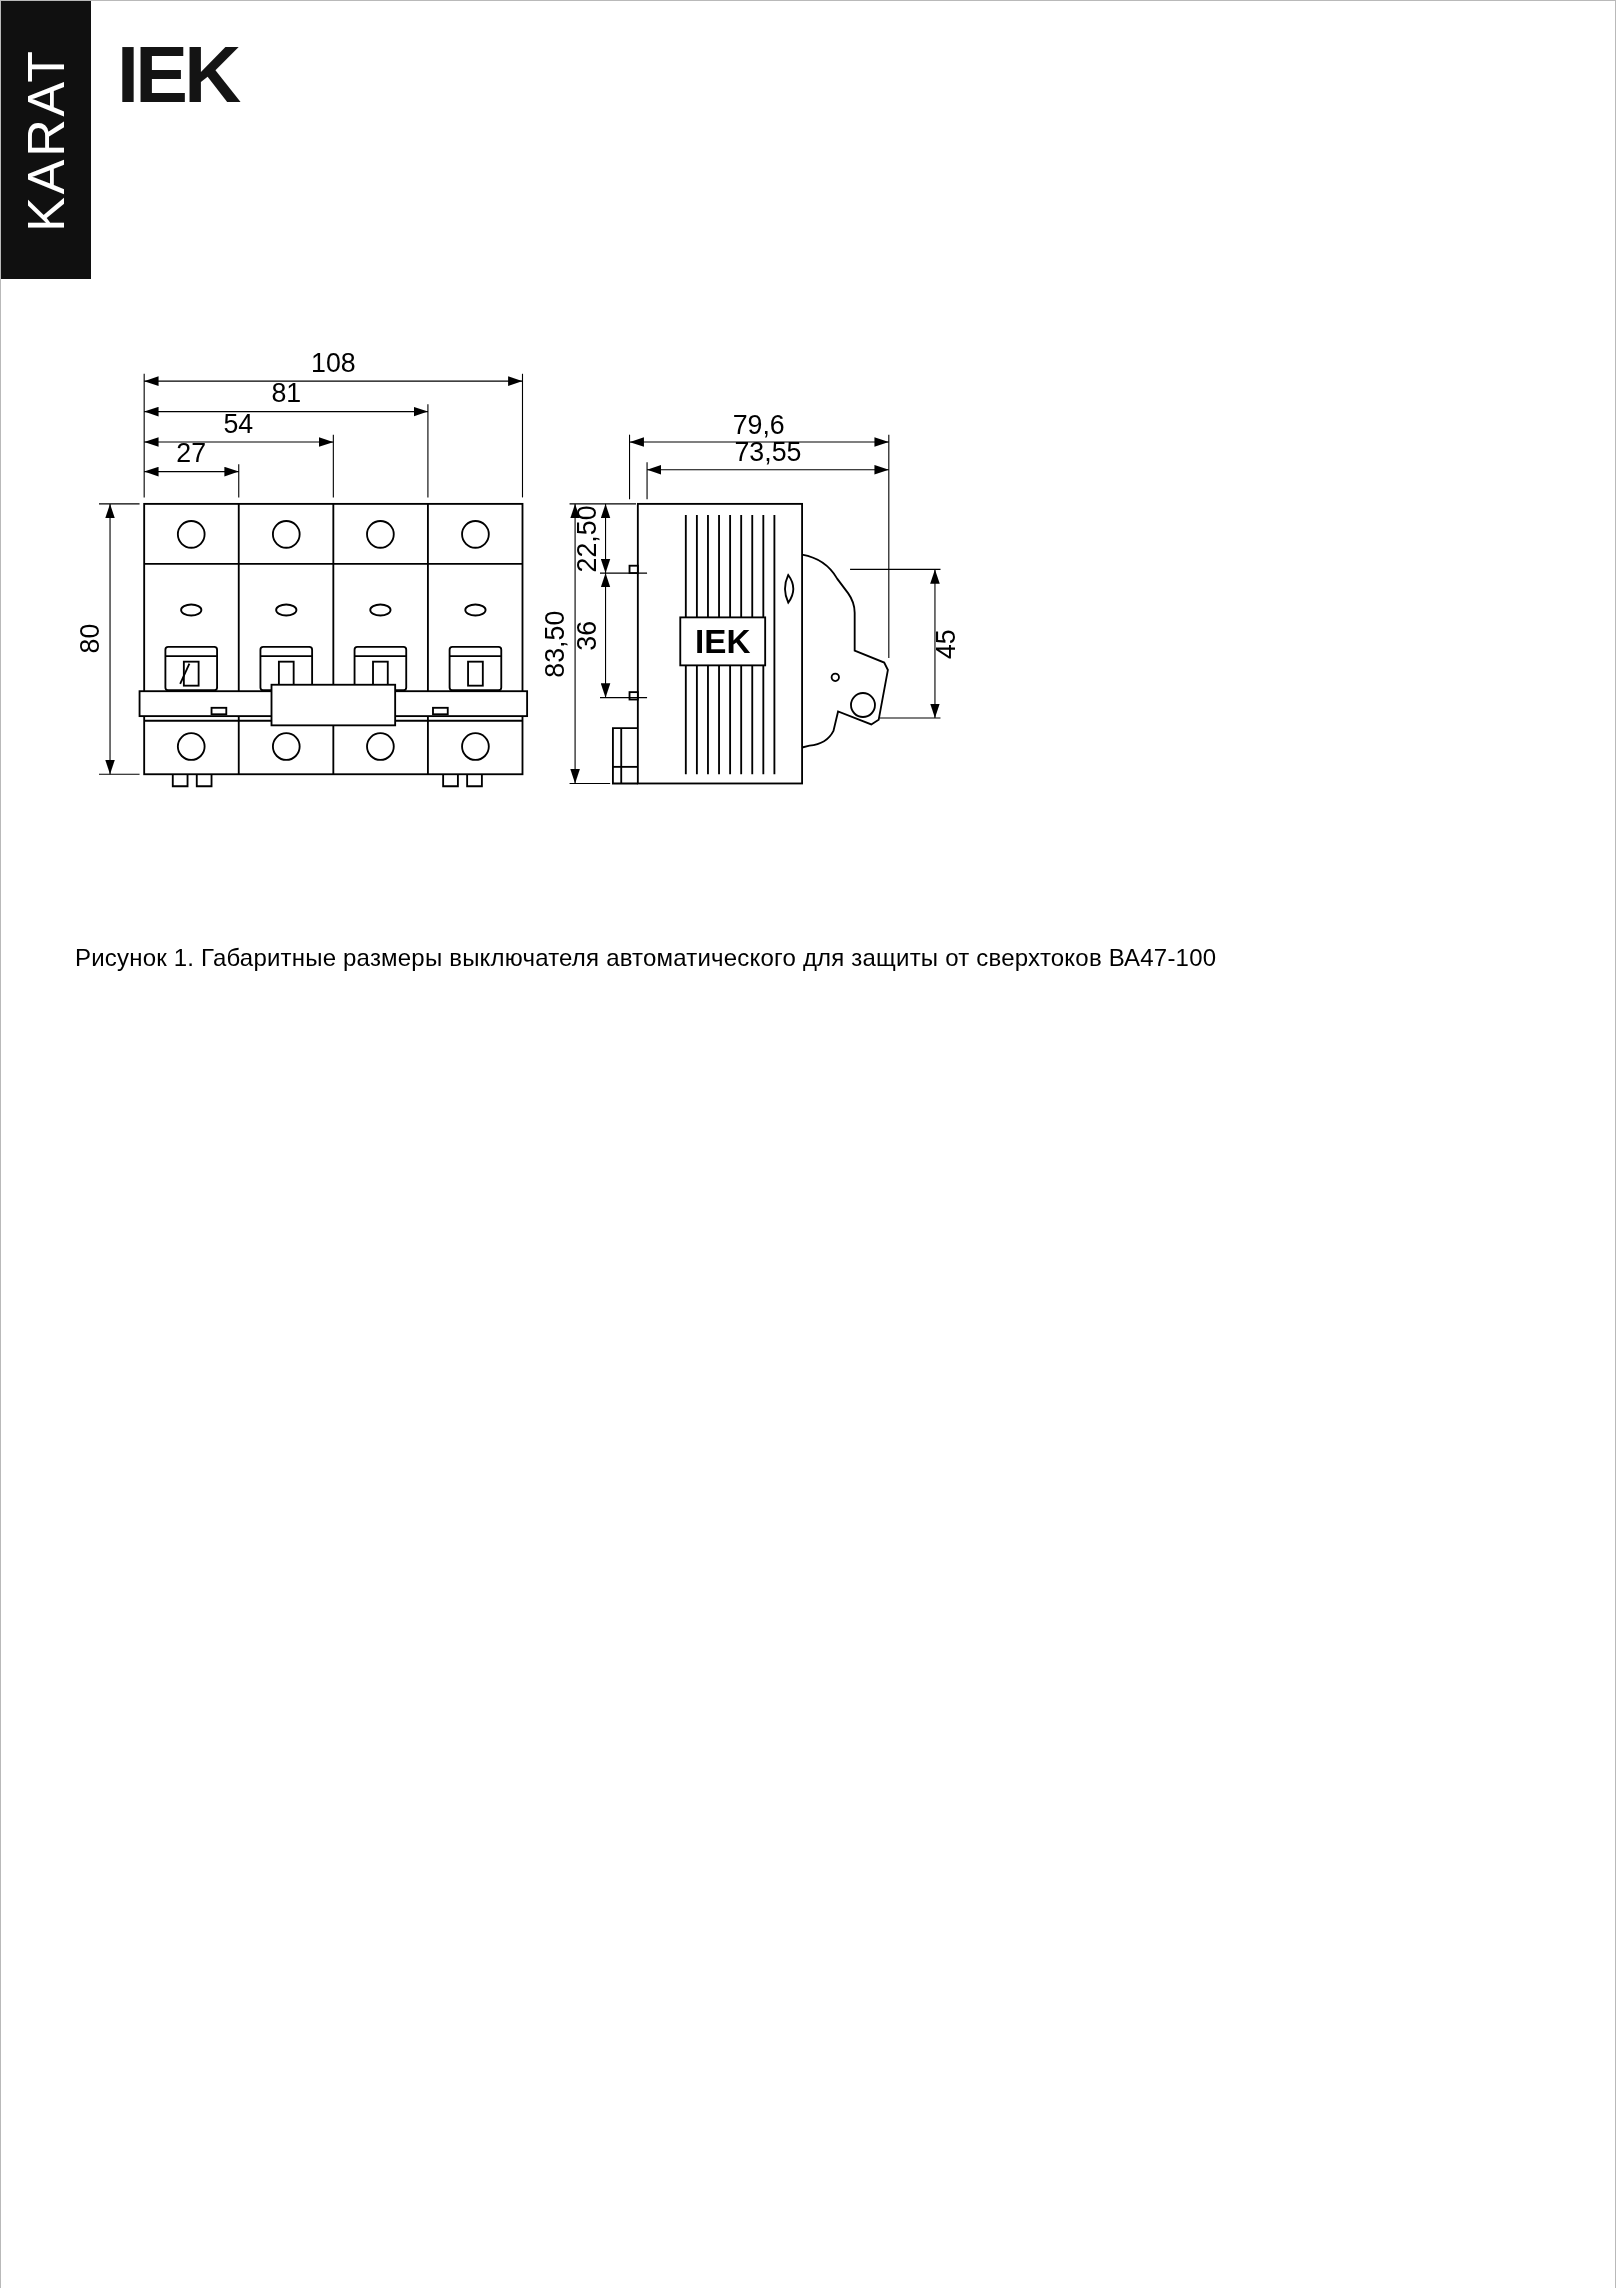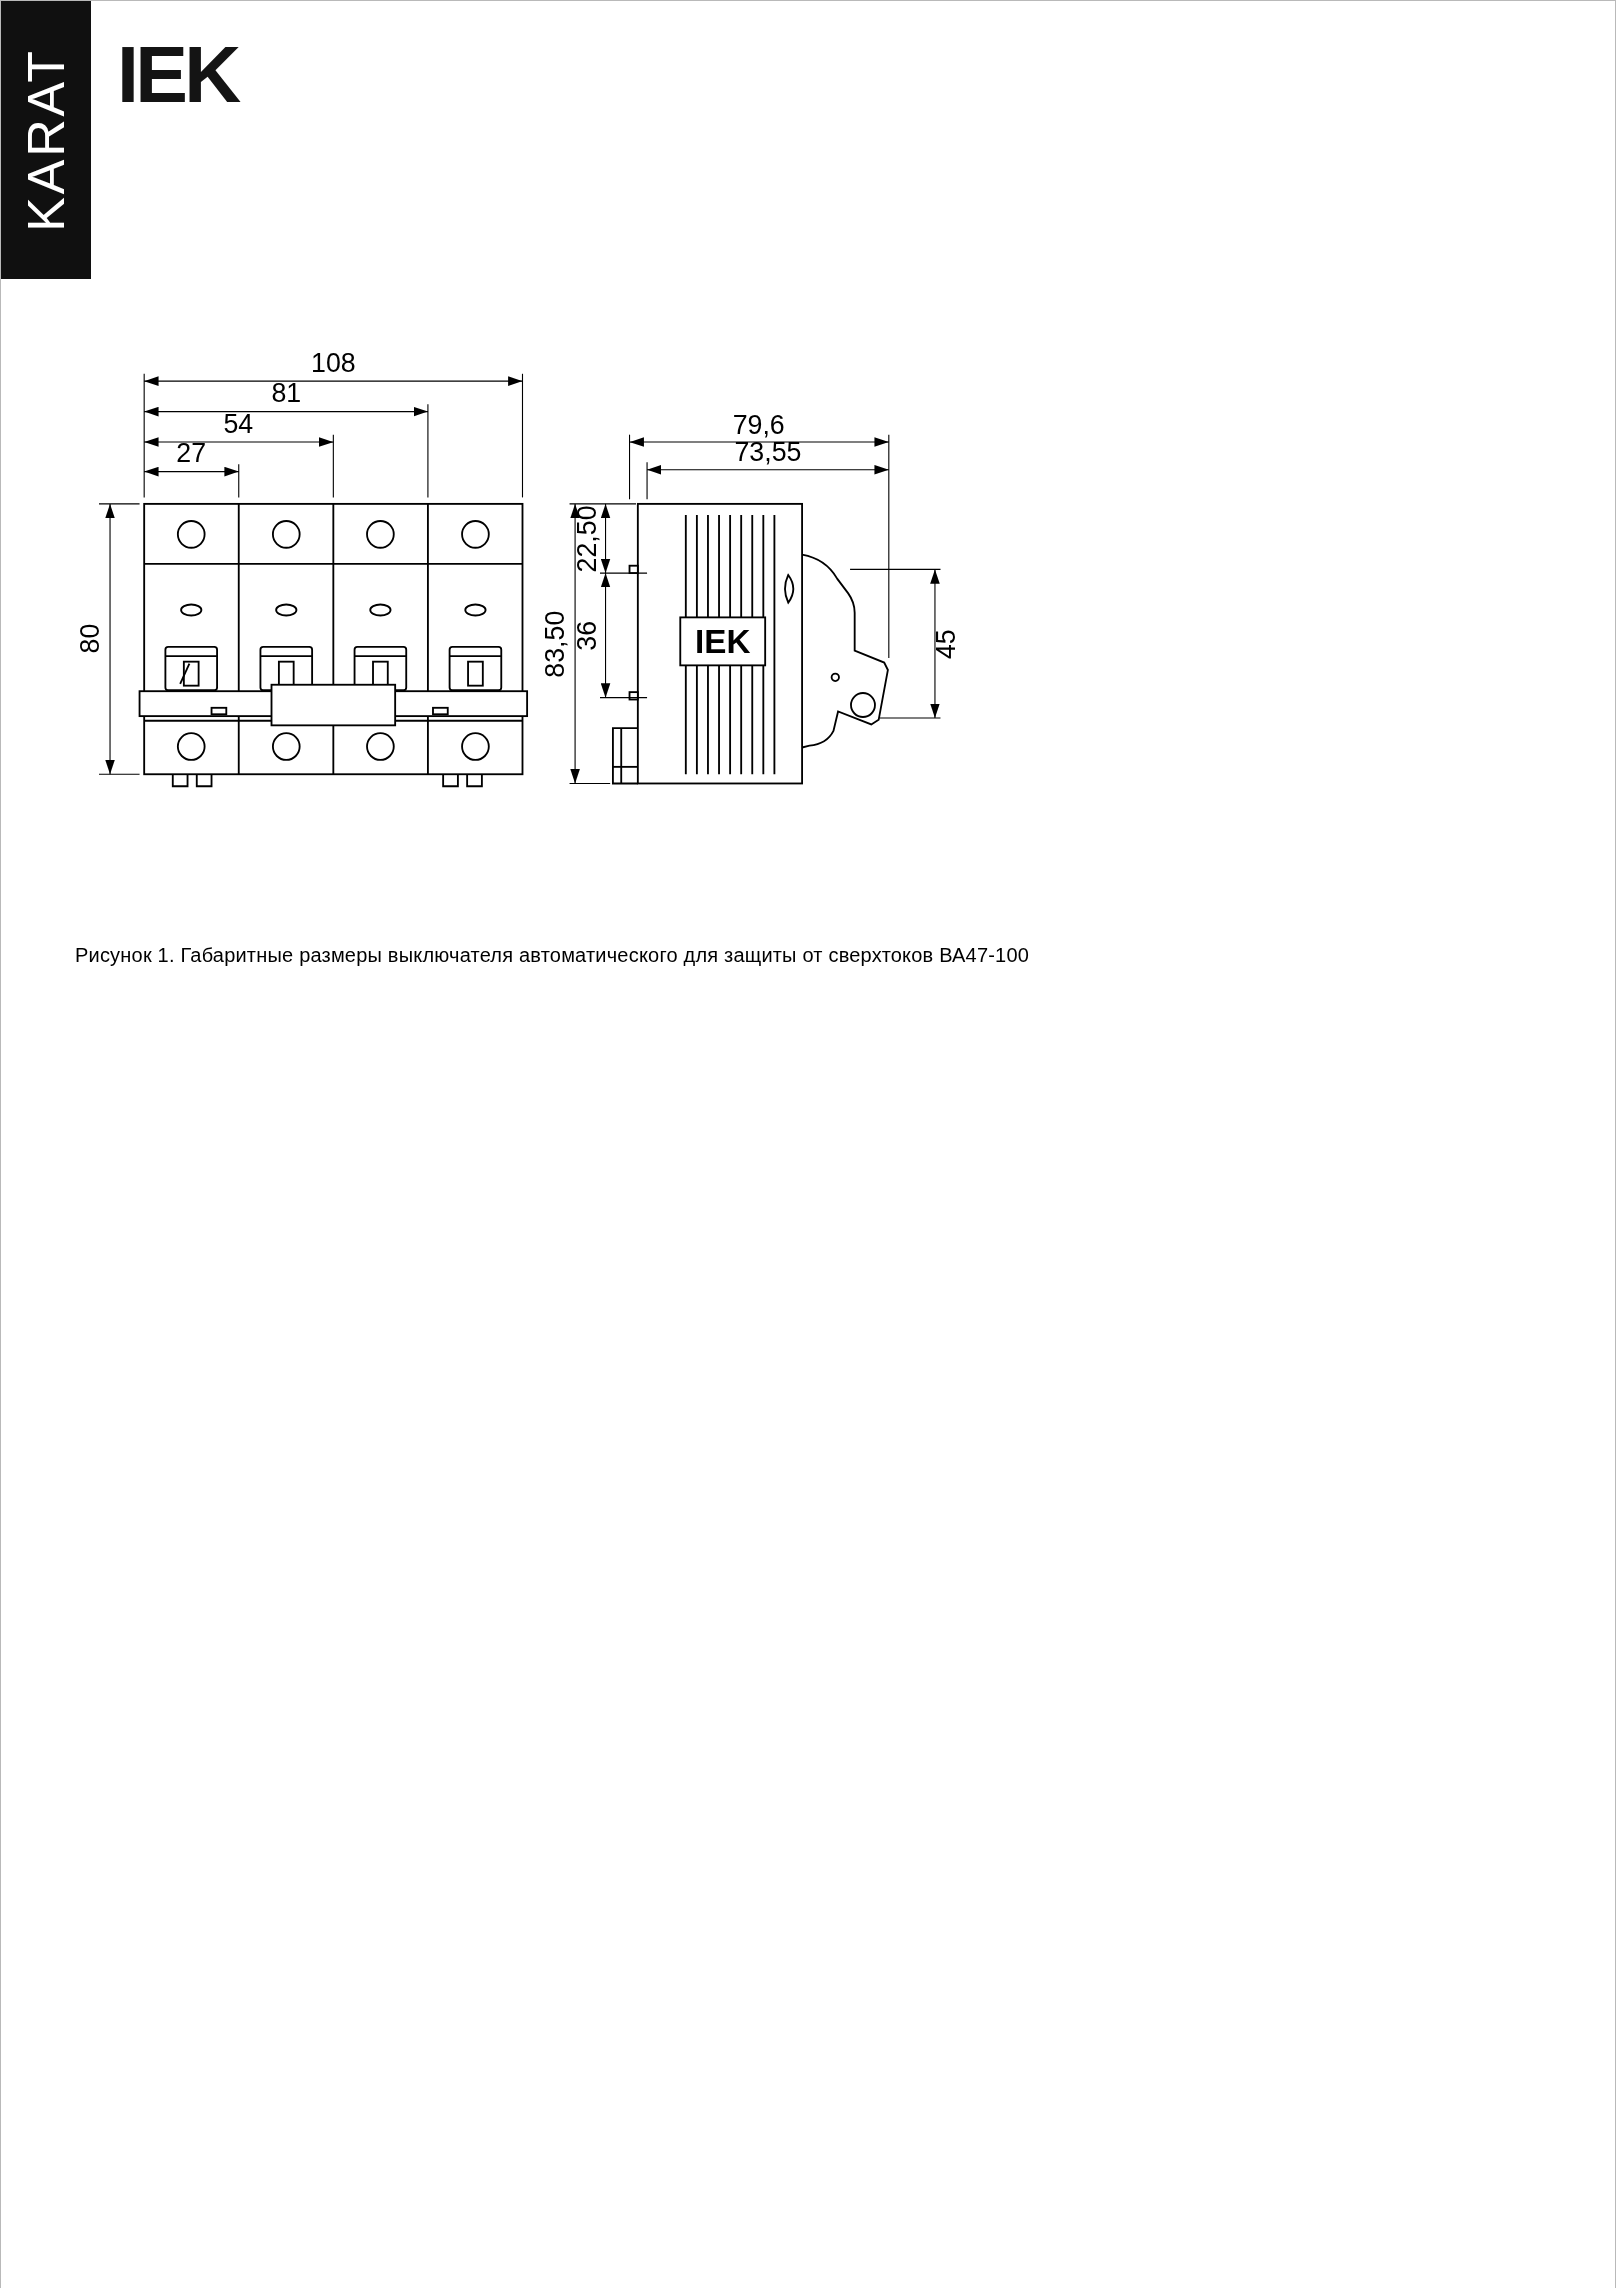--- a/index.html
+++ b/index.html
@@ -34,21 +34,21 @@
     font-size: 79px;
     font-weight: bold;
     letter-spacing: -3.7px;
     color: #141414;
   }
   .drawing {
     position: absolute; left: 0; top: 0;
   }
   .caption {
     position: absolute; left: 74px; top: 943px;
-    font-size: 20px;
+    font-size: 24px;
     letter-spacing: 0.2px;
     white-space: nowrap;
     color: #000;
   }
   svg text { font-family: "Liberation Sans", sans-serif; }
 </style>
 </head>
 <body>
 
 <div class="page">

